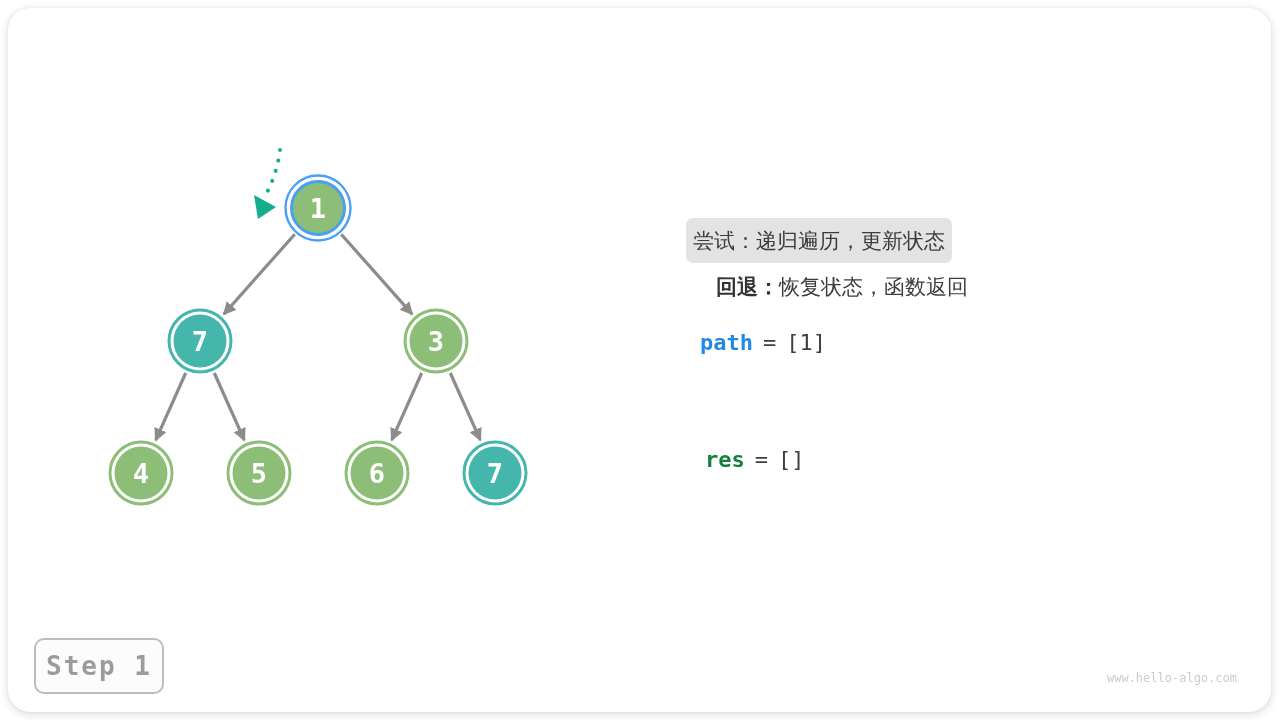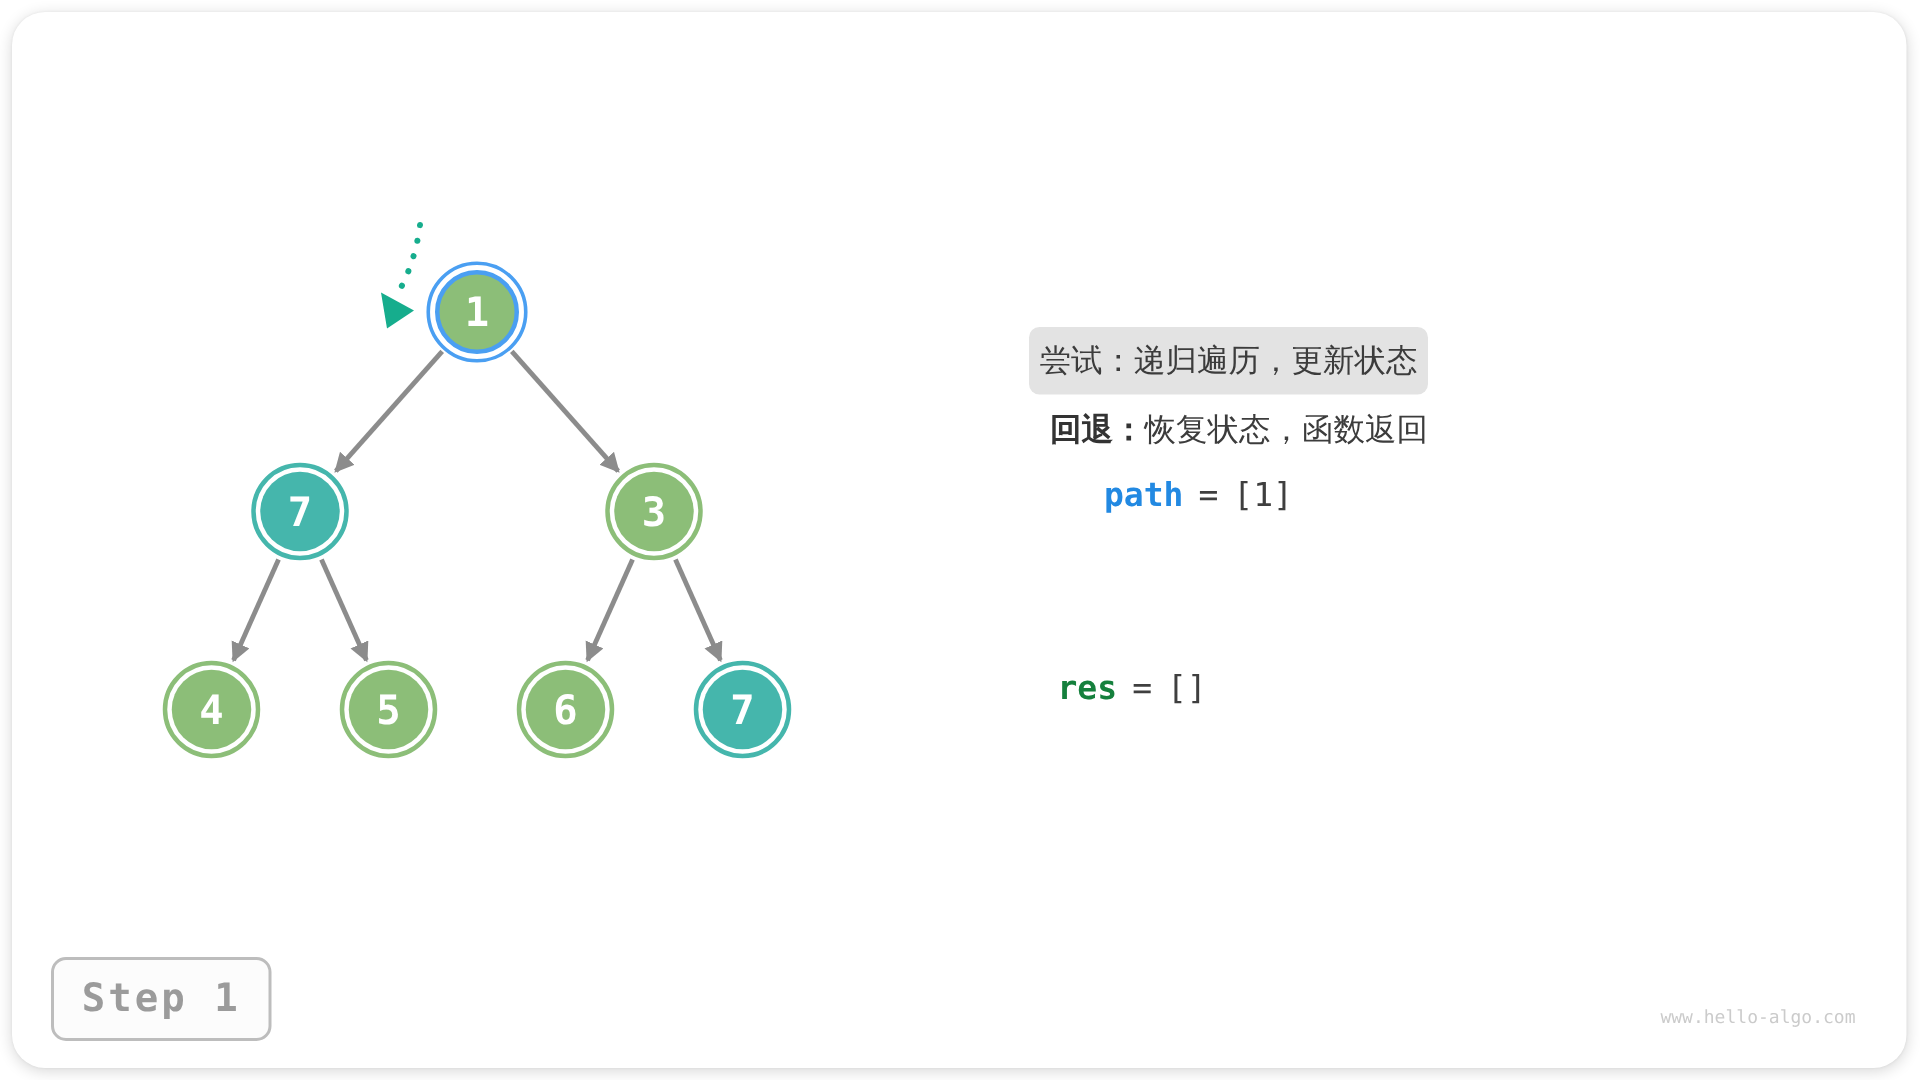--- a/index.html
+++ b/index.html
@@ -32,21 +32,21 @@
     position: absolute;
     left: 0; top: 0;
   }
   .anno-line {
     position: absolute;
     white-space: nowrap;
     font-size: 21px;
     color: #3c3c3c;
     line-height: 30px;
   }
-  .anno-line .lbl { font-weight: bold; color: #333333; }
+  .anno-line .lbl { font-weight: bold; color: #333333; margin-left: 16px; }
   .hl-box {
     position: absolute;
     left: 678px; top: 210px;
     height: 45px;
     line-height: 45px;
     padding: 0 7px;
     background: #e3e3e3;
     border-radius: 7px;
     white-space: nowrap;
     font-size: 21px;
@@ -60,21 +60,21 @@
     color: #3f3f3f;
     line-height: 30px;
   }
   .code-line .var-name { font-weight: bold; }
   .code-line .eq { margin: 0 10px; }
   .var-path .var-name { color: #2289e2; }
   .var-res  .var-name { color: #15803d; }
   .step-box {
     position: absolute;
     left: 26px; top: 630px;
-    width: 147px; height: 56px;
+    width: 130px; height: 56px;
     box-sizing: border-box;
     background: #fcfcfc;
     border: 2px solid #bdbdbd;
     border-radius: 10px;
     display: flex;
     align-items: center;
     justify-content: center;
     font-family: "DejaVu Sans Mono", "Liberation Mono", monospace;
     font-weight: bold;
     font-size: 26px;
@@ -155,21 +155,21 @@
   <div class="panel">
 
     <div class="hl-box">
       <span class="lbl">尝试：</span><span>递归遍历，更新状态</span>
     </div>
 
     <div class="anno-line" style="left:692px; top:264px;">
       <span class="lbl">回退：</span><span>恢复状态，函数返回</span>
     </div>
 
-    <div class="code-line var-path" style="left:692px; top:308px;margin-left:36px;">
+    <div class="code-line var-path" style="left:692px; top:320px;">
       <span class="var-name">path</span><span class="eq">=</span><span>[1]</span>
     </div>
 
     <div class="code-line var-res" style="left:697px; top:437px;">
       <span class="var-name">res</span><span class="eq">=</span><span>[]</span>
     </div>
 
   </div>
 
   <div class="step-box">

